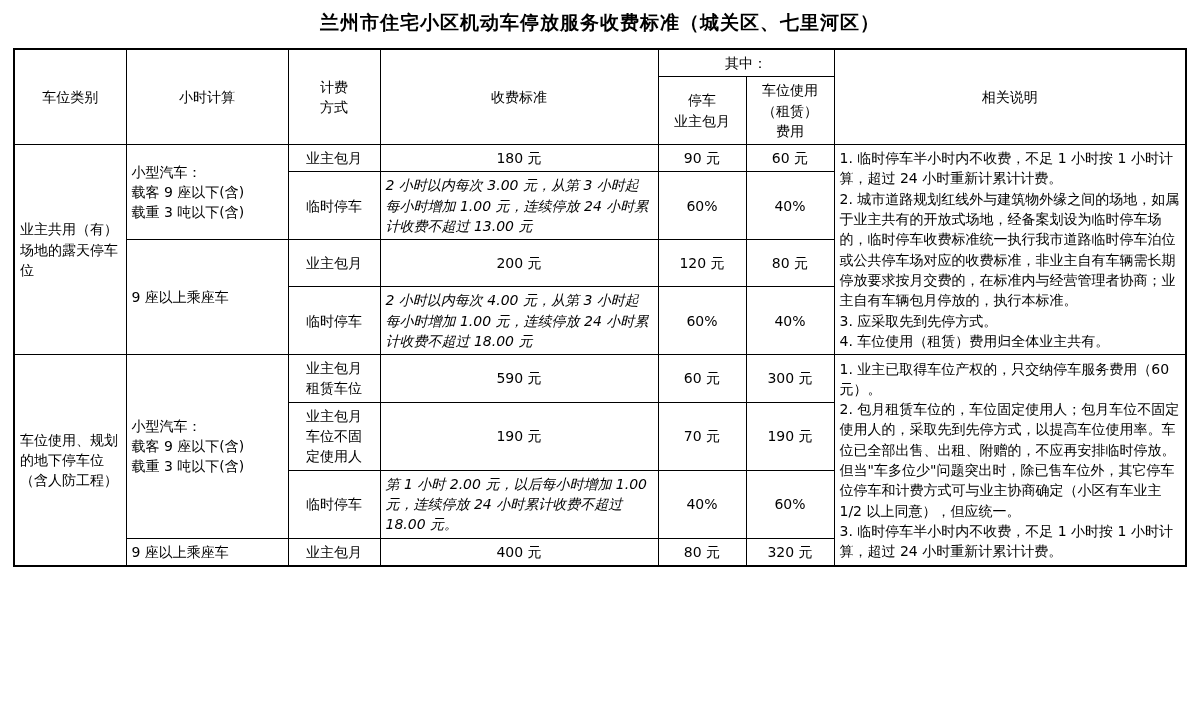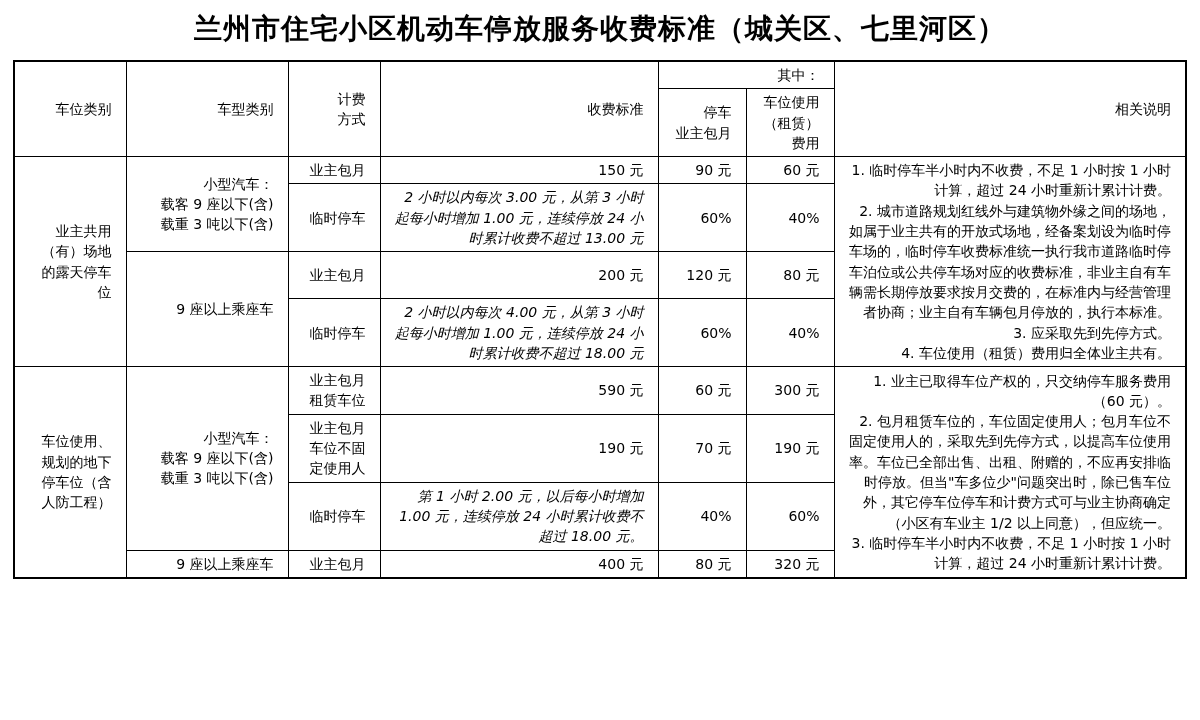--- a/index.html
+++ b/index.html
@@ -16,43 +16,42 @@
   }
   .page {
     width: 1200px;
     height: 720px;
     position: relative;
     box-sizing: border-box;
     padding: 0;
   }
   .doc-title {
     text-align: center;
-    font-size: 28px;
+    font-size: 19px;
     font-weight: bold;
     letter-spacing: 1px;
     padding-top: 10px;
     padding-bottom: 12px;
     font-family: "DejaVu Serif", "Liberation Serif", serif;
   }
   table.rate-table {
     border-collapse: collapse;
     table-layout: fixed;
     width: 1172px;
     margin: 0 auto;
     border: 2px solid #000;
   }
   table.rate-table td, table.rate-table th {
     border: 1px solid #000;
-    padding: 3px 14px;
+    padding: 3px 5px;
     vertical-align: middle;
     font-size: 14px;
     line-height: 1.45;
     font-weight: normal;
     font-family: "DejaVu Sans", "Liberation Sans", sans-serif;
-    text-align: right;
   }
   .hdr {
     text-align: center;
     font-weight: bold;
     font-size: 15px;
   }
   .hdr-small {
     text-align: center;
     font-weight: bold;
     font-size: 14px;
@@ -123,21 +122,21 @@
         <col class="c3">
         <col class="c4">
         <col class="c5">
         <col class="c6">
         <col class="c7">
     </colgroup>
     <tbody>
 
       <tr>
         <td class="hdr" rowspan="2">车位类别</td>
-        <td class="hdr" rowspan="2">车型类别</td>
+        <td class="hdr" rowspan="2">小时计算</td>
         <td class="hdr" rowspan="2">
           <div>计费</div>
           <div>方式</div>
         </td>
         <td class="hdr" rowspan="2">收费标准</td>
         <td class="hdr" colspan="2">其中：</td>
         <td class="hdr" rowspan="2">相关说明</td>
       </tr>
 
       <tr>
@@ -151,21 +150,21 @@
           <div>费用</div>
         </td>
       </tr>
 
       <tr>
         <td class="cat" rowspan="4">业主共用（有）场地的露天停车位</td>
         <td class="veh" rowspan="2" style="white-space: pre-line;">小型汽车：
 载客 9 座以下(含)
 载重 3 吨以下(含)</td>
         <td class="pay">业主包月</td>
-        <td class="std-ctr">150 元</td>
+        <td class="std-ctr">180 元</td>
         <td class="num">90 元</td>
         <td class="num">60 元</td>
         <td class="desc" rowspan="4" style="white-space: pre-line;">1. 临时停车半小时内不收费，不足 1 小时按 1 小时计算，超过 24 小时重新计累计计费。
 2. 城市道路规划红线外与建筑物外缘之间的场地，如属于业主共有的开放式场地，经备案划设为临时停车场的，临时停车收费标准统一执行我市道路临时停车泊位或公共停车场对应的收费标准，非业主自有车辆需长期停放要求按月交费的，在标准内与经营管理者协商；业主自有车辆包月停放的，执行本标准。
 3. 应采取先到先停方式。
 4. 车位使用（租赁）费用归全体业主共有。</td>
       </tr>
       <tr>
         <td class="pay">临时停车</td>
         <td class="std">2 小时以内每次 3.00 元，从第 3 小时起每小时增加 1.00 元，连续停放 24 小时累计收费不超过 13.00 元</td>

